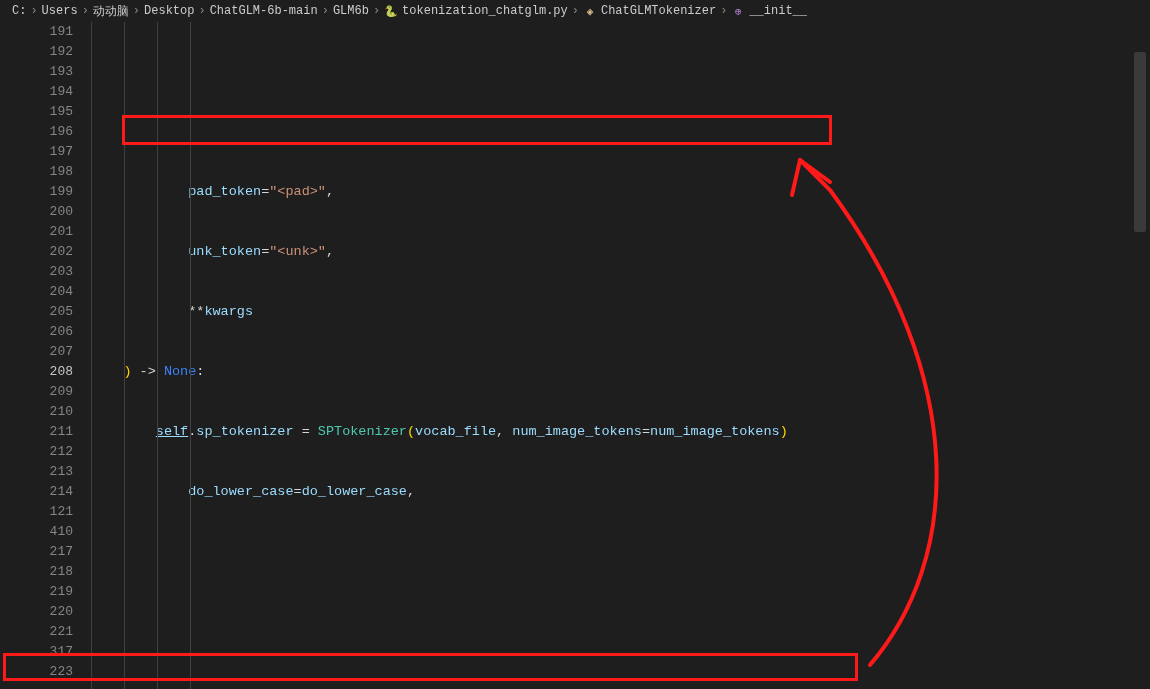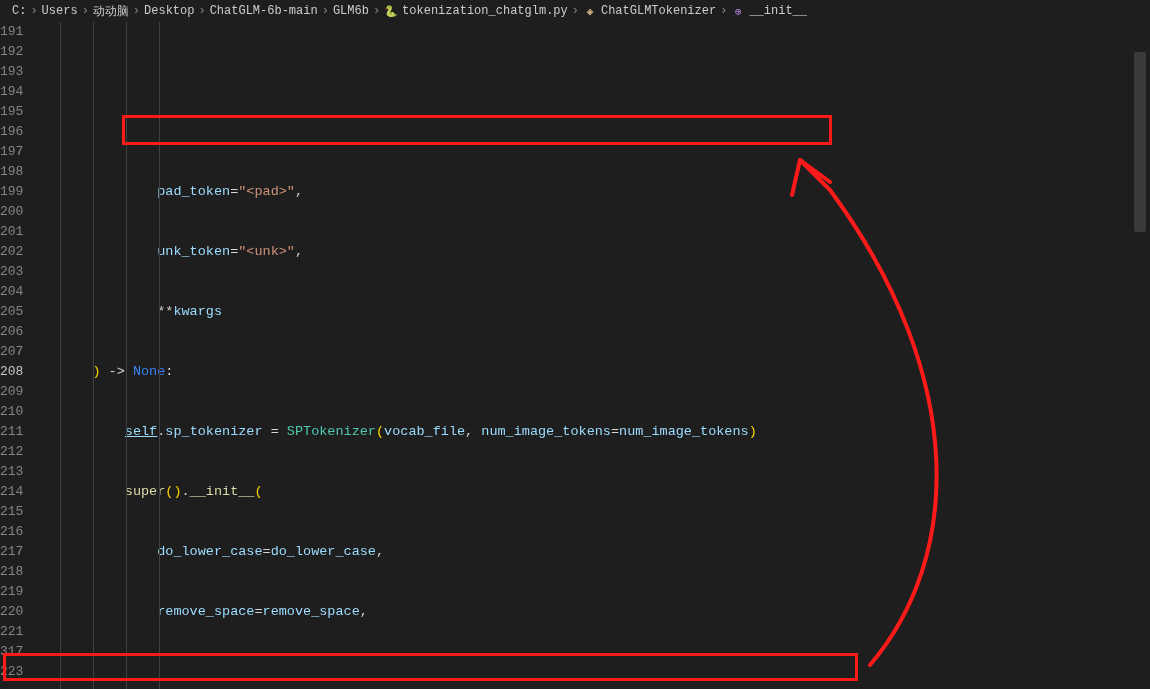--- a/index.html
+++ b/index.html
@@ -34,26 +34,27 @@
   .breadcrumb .cls-icon { color:#e2c08d; }
   .breadcrumb .fn-icon { color:#b180d7; }
 
   .editor {
     display: flex;
     height: calc(100% - 22px);
     position: relative;
   }
   .gutter {
     width: 60px;
-    text-align: left;
+    text-align: right;
     color: #858585;
     padding-right: 18px;
     user-select: none;
     line-height: 20px;
     font-size: 13px;
+    margin-left: 31px;
   }
   .gutter .ln { height: 20px; }
   .gutter .active { color: #c6c6c6; }
   .code {
     flex: 1;
     line-height: 20px;
     white-space: pre;
     position: relative;
   }
   .code .row { height: 20px; }
@@ -142,45 +143,43 @@
       <div class="ln">205</div>
       <div class="ln">206</div>
       <div class="ln">207</div>
       <div class="ln active">208</div>
       <div class="ln">209</div>
       <div class="ln">210</div>
       <div class="ln">211</div>
       <div class="ln">212</div>
       <div class="ln">213</div>
       <div class="ln">214</div>
-      <div class="ln">215</div>
-      <div class="ln">216</div>
+      <div class="ln">121</div>
+      <div class="ln">410</div>
       <div class="ln">217</div>
       <div class="ln">218</div>
       <div class="ln">219</div>
       <div class="ln">220</div>
       <div class="ln">221</div>
       <div class="ln">317</div>
       <div class="ln">223</div>
     </div>
   <div class="code">
     
     <div class="indent-guide" style="left:0px"></div>
     <div class="indent-guide" style="left:33px"></div>
     <div class="indent-guide" style="left:66px"></div>
     <div class="indent-guide" style="left:99px"></div>
 
     <div class="row">            <span class="tok-param">pad_token</span><span class="tok-op">=</span><span class="tok-str">"&lt;pad&gt;"</span><span class="tok-punct">,</span></div>
     <div class="row">            <span class="tok-param">unk_token</span><span class="tok-op">=</span><span class="tok-str">"&lt;unk&gt;"</span><span class="tok-punct">,</span></div>
     <div class="row">            <span class="tok-op">**</span><span class="tok-param">kwargs</span></div>
     <div class="row">    <span class="tok-brkt-y">)</span><span class="tok-punct"> -&gt; </span><span class="tok-const">None</span><span class="tok-punct">:</span></div>
     <div class="row">        <span class="tok-self">self</span><span class="tok-punct">.</span><span class="tok-var">sp_tokenizer</span><span class="tok-op"> = </span><span class="tok-cls">SPTokenizer</span><span class="tok-brkt-y">(</span><span class="tok-var">vocab_file</span><span class="tok-punct">, </span><span class="tok-param">num_image_tokens</span><span class="tok-op">=</span><span class="tok-var">num_image_tokens</span><span class="tok-brkt-y">)</span></div>
-    <div class="row">        <span class="tok-func">super</span><span class="tok-brkt-y">()</span><span class="tok-punct">.</span><span class="tok-func">__init__</span><span class="tok-brkt-y">(</span></div>
     <div class="row">            <span class="tok-param">do_lower_case</span><span class="tok-op">=</span><span class="tok-var">do_lower_case</span><span class="tok-punct">,</span></div>
-    <div class="row">            <span class="tok-param">remove_space</span><span class="tok-op">=</span><span class="tok-var">remove_space</span><span class="tok-punct">,</span></div>
     
     
     
     
     
     
     
     
     
     

